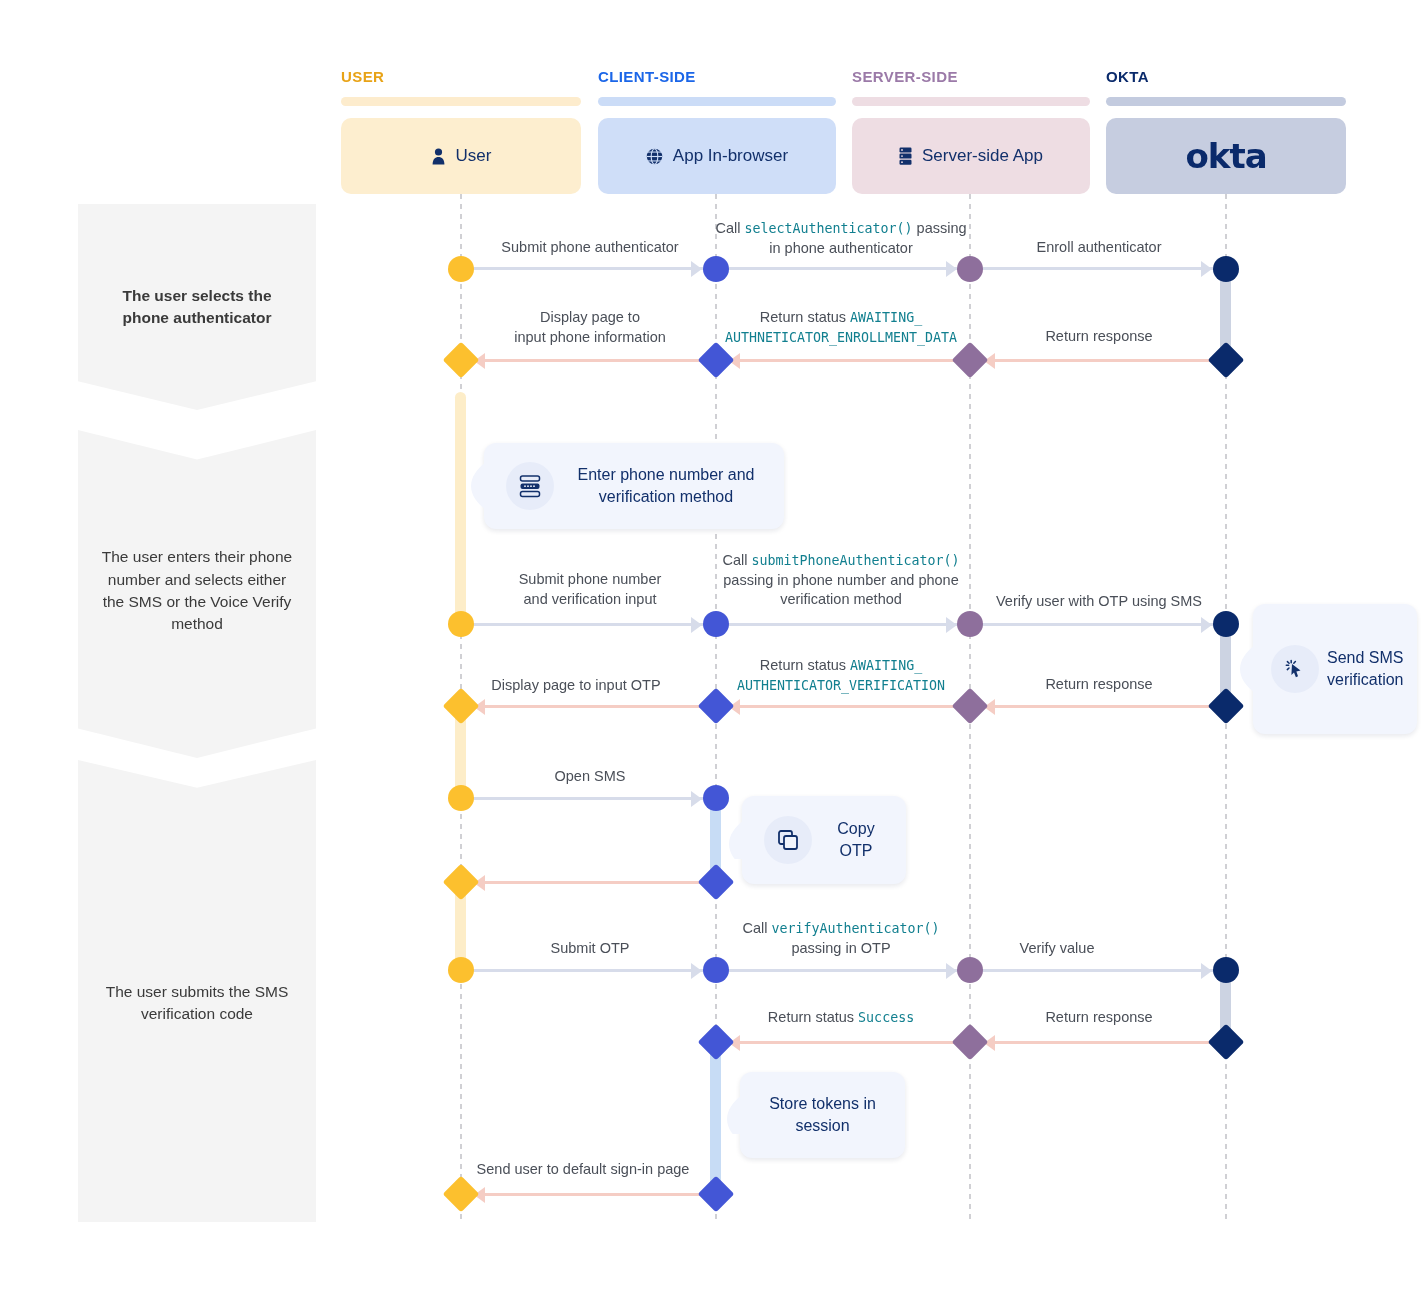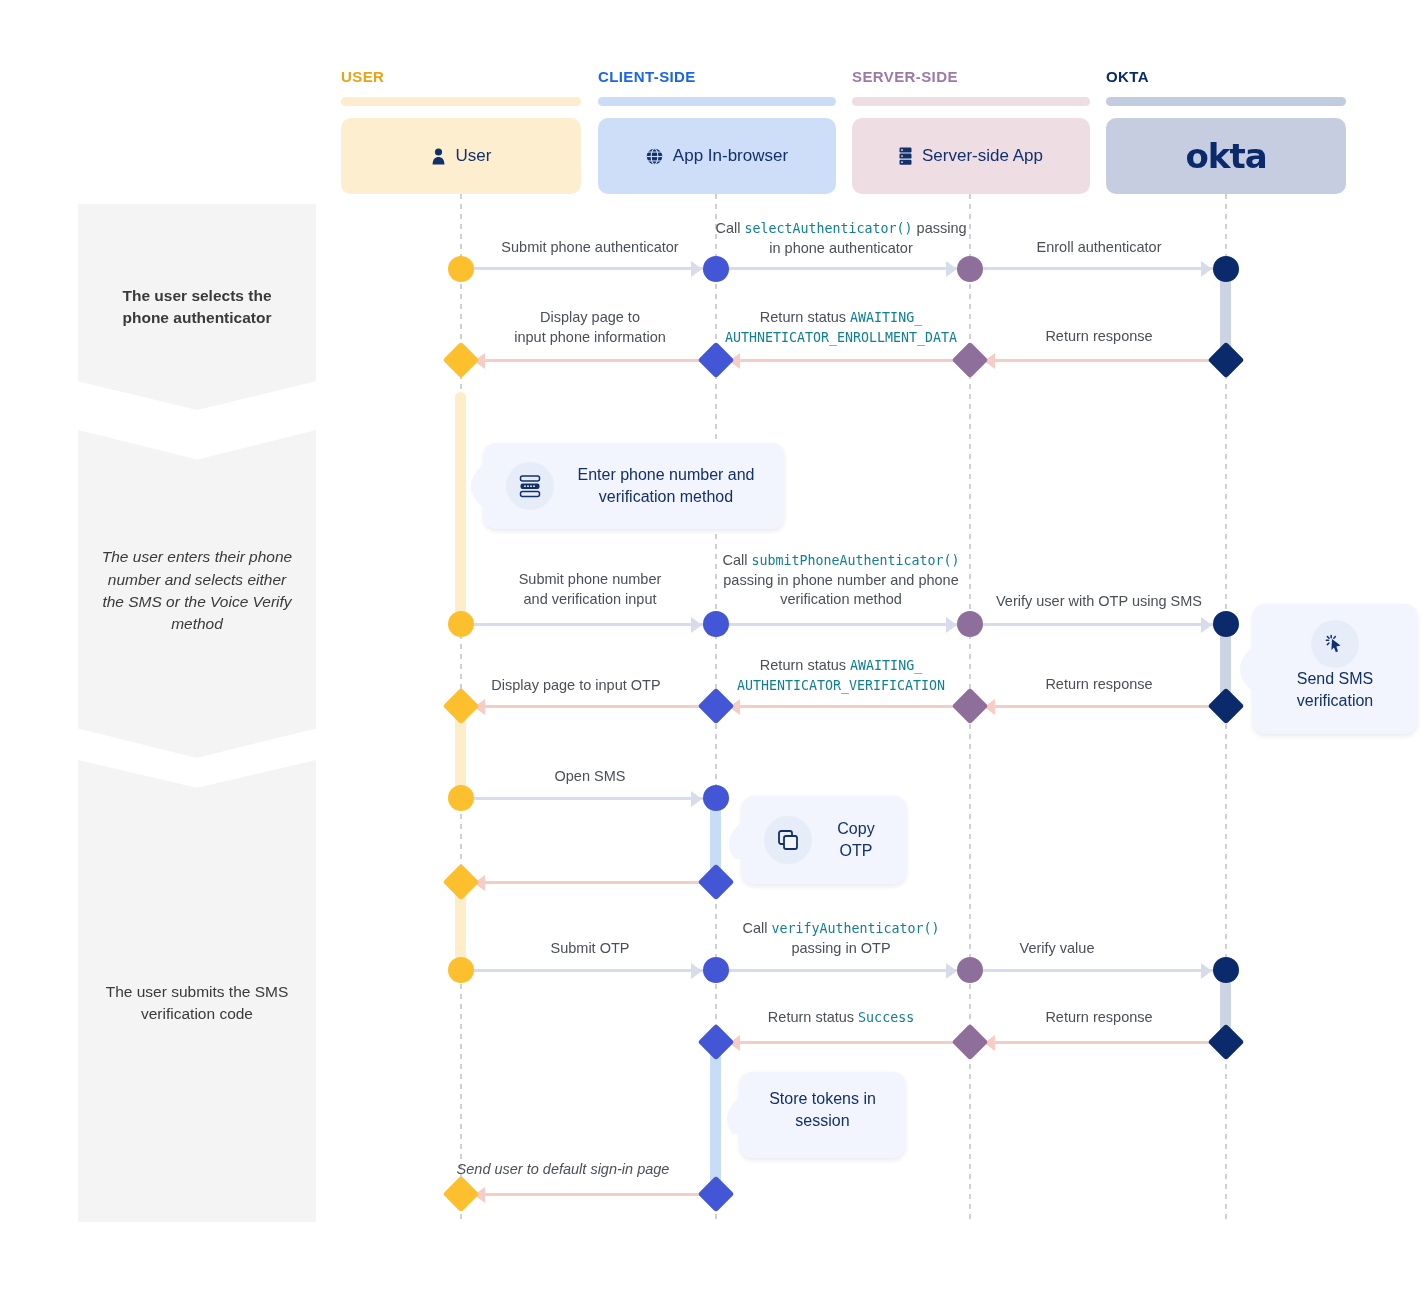--- a/index.html
+++ b/index.html
@@ -135,21 +135,21 @@
     box-shadow: 0 2px 5px rgba(20,30,70,0.10);
     display: flex;
     align-items: center;
     gap: 16px;
     padding: 14px 22px;
     color: #12306b;
     font-size: 16px;
     line-height: 1.35;
     text-align: center;
   }
-  .callout.vert { flex-direction: column; gap: 0; padding: 16px 18px; }
+  .callout.vert { gap: 8px; padding: 16px 18px; }
   .callout .notch {
     position: absolute;
     left: -13px;
     top: 50%;
     transform: translateY(-50%);
     width: 14px; height: 46px;
     background: #f2f5fd;
     clip-path: path("M14,0 C6,6 0,14 0,23 C0,32 6,40 14,46 Z");
   }
   .callout .notch.small { height: 38px; }
@@ -163,21 +163,21 @@
   .callout .ctext { flex: 1 1 auto; }
 </style>
 </head>
 <body>
 
 <div id="root">
 
   <div class="phase" style="top:204px; height:206px; clip-path: polygon(0 0, 100% 0, 100% 86%, 50% 100%, 0 86%); font-weight: bold;">
     <span class="ptext">The user selects the phone authenticator</span>
   </div>
-  <div class="phase" style="top:430px; height:328px; clip-path: polygon(0 0, 50% 9%, 100% 0, 100% 91%, 50% 100%, 0 91%); font-style: italic;">
+  <div class="phase" style="top:430px; height:328px; clip-path: polygon(0 0, 50% 9%, 100% 0, 100% 91%, 50% 100%, 0 91%);">
     <span class="ptext" style="padding-bottom:6px;">The user enters their phone number and selects either the SMS or the Voice Verify method</span>
   </div>
   <div class="phase" style="top:760px; height:462px; clip-path: polygon(0 0, 50% 6%, 100% 0, 100% 100%, 0 100%);">
     <span class="ptext" style="position:relative; top:12px;">The user submits the SMS verification code</span>
   </div>
 
   <div class="lane-title" style="left:341px; color:#e8a317;">USER</div>
   <div class="lane-bar" style="left:341px; width:240px; background:#fdeccd;"></div>
   <div class="lane-box" style="left:341px; width:240px; background:#fdeecf;">
     <span style="display:inline-flex;">
@@ -450,21 +450,21 @@
   <div class="node diamond" style="left:1213px; top:1029px; background:#0a2a6b;"></div>
 
   <div class="callout vert" style="left:740px; top:1072px; width:165px; height:86px;">
     <span class="notch small"></span>
     <span class="ctext">
       <span>Store tokens in</span><br>
       <span>session</span>
     </span>
   </div>
 
-  <div class="msglabel" style="left:434px; top:1160px; width:258px;font-style:italic;">
+  <div class="msglabel" style="left:454px; top:1160px; width:258px;">
     <span>Send user to default sign-in page</span>
   </div>
   <div class="msgline ret" style="left:474px; top:1193px; width:232px;"></div>
   <div class="arrowhead ret" style="left:474px; top:1187px;"></div>
   <div class="node diamond" style="left:448px; top:1181px; background:#fcc02e;"></div>
   <div class="node diamond" style="left:703px; top:1181px; background:#4356d6;"></div>
 
 </div>
 
 </body></html>

